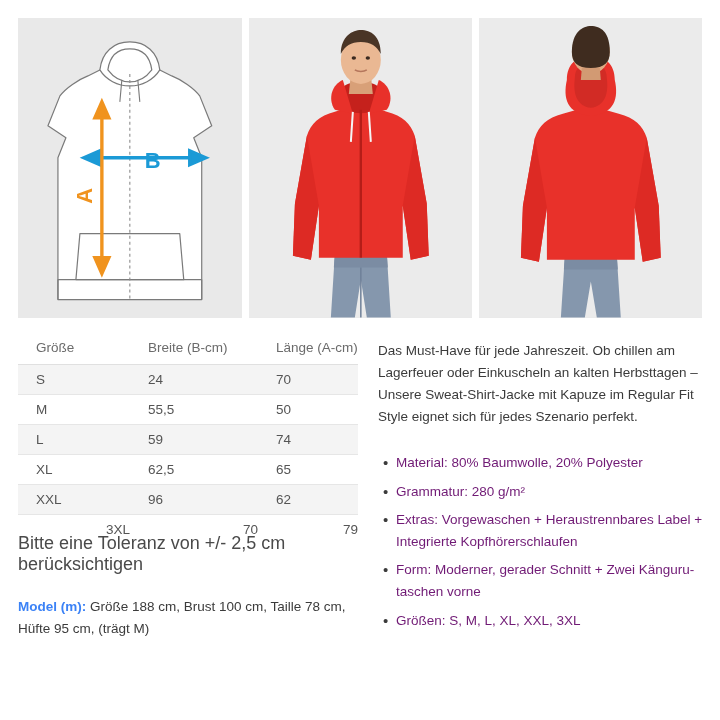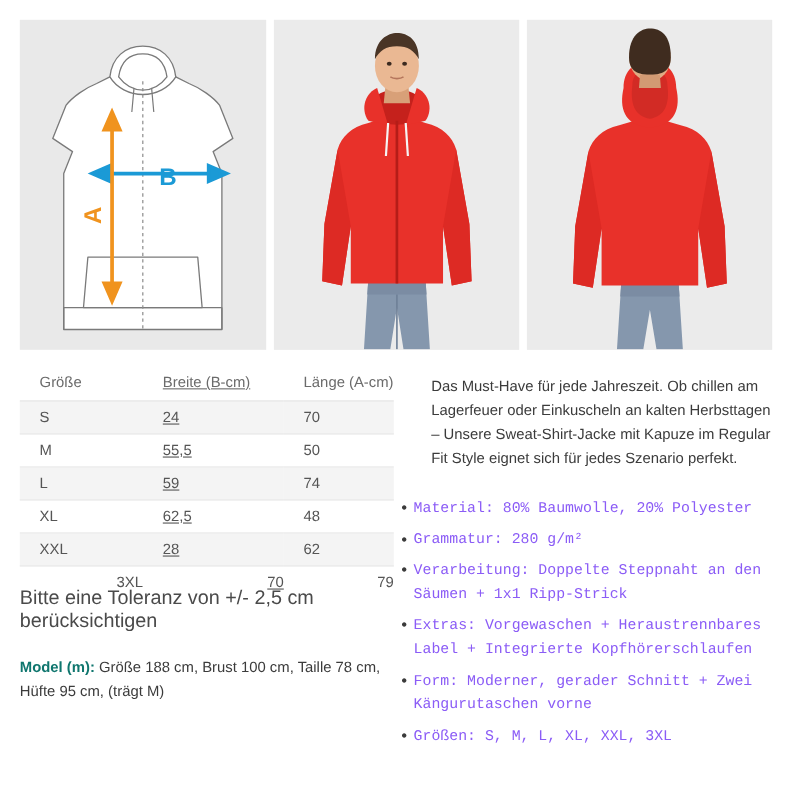--- a/index.html
+++ b/index.html
@@ -52,60 +52,59 @@
     color: #555;
     border-bottom: 1px solid #e6e6e6;
   }
   .size-table th {
     color: #6b6b6b;
     font-size: 13.5px;
     border-bottom: 1px solid #e0e0e0;
     padding-bottom: 9px;
   }
   .size-table th:nth-child(1), .size-table td:nth-child(1) { width: 112px; }
-  .size-table th:nth-child(2), .size-table td:nth-child(2) { width: 128px; text-decoration: underline; }
+  .size-table th:nth-child(2), .size-table td:nth-child(2) { width: 128px; }
   .size-table tbody tr:nth-child(odd) { background: #f4f4f4; }
   .size-table tbody tr:nth-child(even) { background: #ffffff; }
   .size-table tbody tr:last-child td { border-bottom: none; text-align: right; }
 
   .tolerance {
     position: absolute;
     left: 18px; top: 533px;
     width: 345px;
     font-size: 18px;
     color: #4a4a4a;
   }
   .model {
     position: absolute;
     left: 18px; top: 596px;
     width: 340px;
     font-size: 13.5px;
     line-height: 1.62;
     color: #3b3b3b;
   }
-  .model b { font-weight: bold; color: #0f766e; }
+  .model b { font-weight: bold; color: #3b82f6; }
 
   
   .desc {
     position: absolute;
     left: 374px; top: 340px;
     width: 330px;
     font-size: 13.5px;
     line-height: 1.62;
     color: #3b3b3b;
   }
-  .desc p { margin: 0 0 6px 18px; }
+  .desc p { margin: 0 0 6px 4px; }
   .feat {
     position: absolute;
-    left: 362px; top: 452px;
+    left: 382px; top: 452px;
     width: 332px;
     font-size: 13.5px;
     line-height: 1.6;
-    color: #8b5cf6;
-    font-family: Liberation Mono, monospace;
+    color: #701a75;
   }
   .feat ul { margin: 0; padding: 0; list-style: none; }
   .feat li {
     position: relative;
     padding-left: 14px;
     margin-bottom: 7px;
   }
   .feat li:before {
     content: "\2022";
     position: absolute;
@@ -237,25 +236,25 @@
         <td>50</td>
       </tr>
       <tr>
         <td>L</td>
         <td>59</td>
         <td>74</td>
       </tr>
       <tr>
         <td>XL</td>
         <td>62,5</td>
-        <td>48</td>
+        <td>65</td>
       </tr>
       <tr>
         <td>XXL</td>
-        <td>28</td>
+        <td>96</td>
         <td>62</td>
       </tr>
       <tr>
         <td>3XL</td>
         <td>70</td>
         <td>79</td>
       </tr>
     </tbody>
   </table>
 
@@ -266,20 +265,19 @@
   </div>
 
   <div class="desc">
     <p>Das Must-Have für jede Jahreszeit. Ob chillen am Lagerfeuer oder Einkuscheln an kalten Herbsttagen – Unsere Sweat-Shirt-Jacke mit Kapuze im Regular Fit Style eignet sich für jedes Szenario perfekt.</p>
   </div>
 
   <div class="feat">
     <ul>
       <li>Material: 80% Baumwolle, 20% Polyester</li>
       <li>Grammatur: 280 g/m²</li>
-      <li>Verarbeitung: Doppelte Steppnaht an den Säumen + 1x1 Ripp-Strick</li>
       <li>Extras: Vorgewaschen + Heraustrennbares Label + Integrierte Kopfhörerschlaufen</li>
       <li>Form: Moderner, gerader Schnitt + Zwei Känguru­taschen vorne</li>
       <li>Größen:  S, M, L, XL, XXL, 3XL</li>
     </ul>
   </div>
 
 </div>
 
 </body></html>

